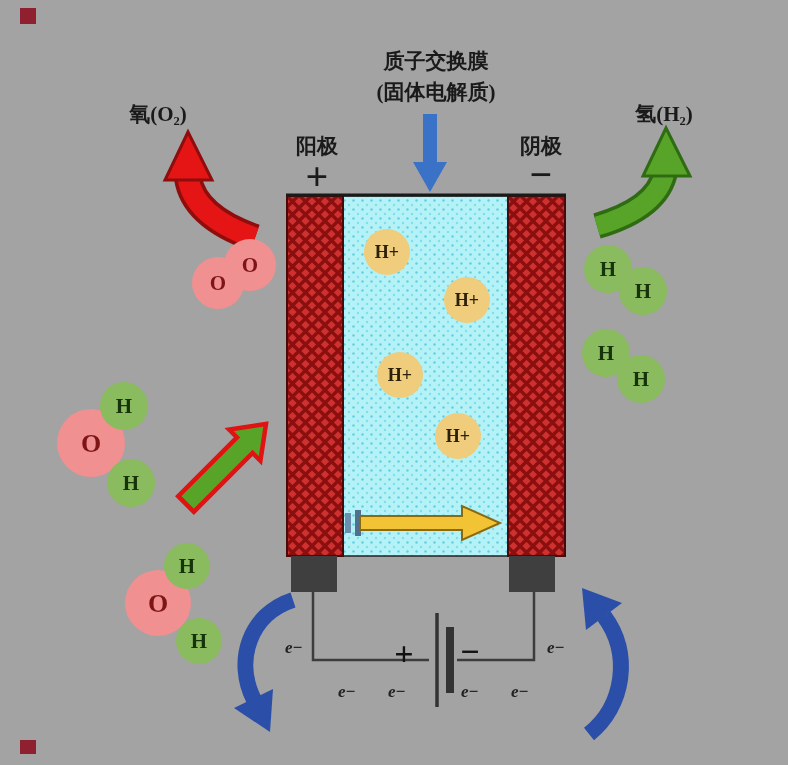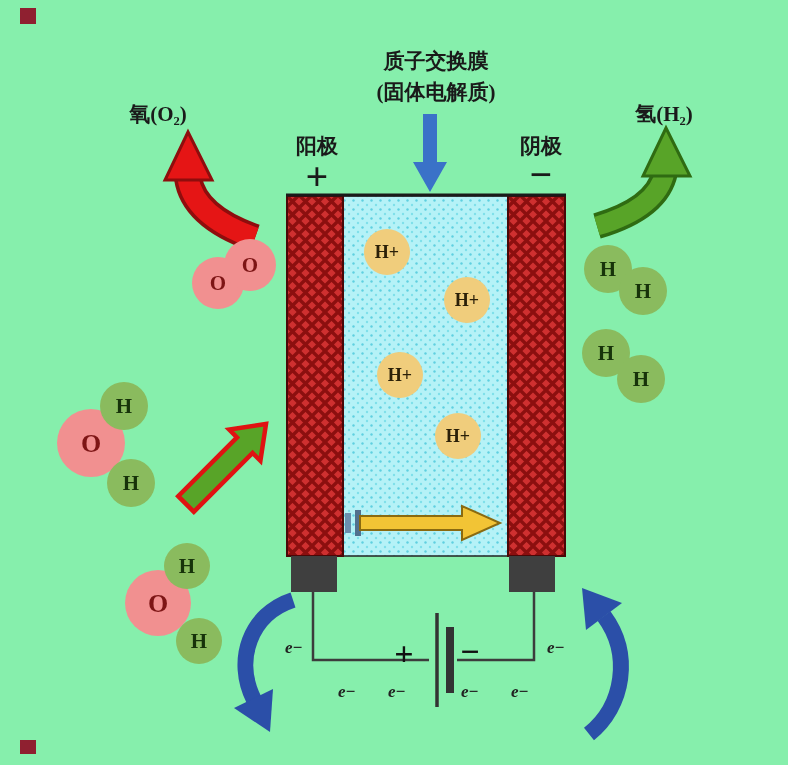--- a/index.html
+++ b/index.html
@@ -1,16 +1,16 @@
 <!DOCTYPE html>
 <html><head>
 <meta charset="utf-8">
 <style>
   html,body{margin:0;padding:0;background:#ffffff;}
-  .stage{position:relative;width:788px;height:765px;background:#86efac;overflow:hidden;
+  .stage{position:relative;width:788px;height:765px;background:#a3a3a3;overflow:hidden;
          font-family:"Liberation Serif", serif;}
   svg{position:absolute;left:0;top:0;}
   text{font-family:"Liberation Serif", serif;fill:#1a1a1a;}
   .cjk{font-weight:700;font-size:21px;text-anchor:middle;}
   .sign{font-weight:900;font-size:40px;text-anchor:middle;}
   .proton{font-weight:700;font-size:18px;text-anchor:middle;fill:#2b2008;}
   .atomO-big{font-weight:700;font-size:26px;text-anchor:middle;fill:#7d1515;}
   .atomO{font-weight:700;font-size:21px;text-anchor:middle;fill:#7d1515;}
   .atomH{font-weight:700;font-size:21px;text-anchor:middle;fill:#17330a;}
   .electron{font-weight:700;font-style:italic;font-size:17px;text-anchor:middle;fill:#222;}

